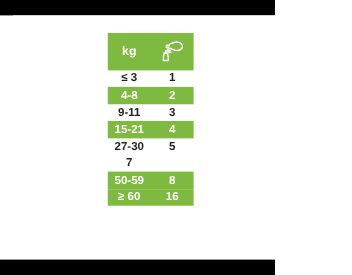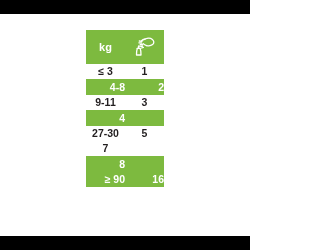--- a/index.html
+++ b/index.html
@@ -29,21 +29,21 @@
     left: 0;
     width: 250px;
     background: #000000;
   }
   .letterbox.top    { top: 0;    height: 14px; }
   .letterbox.bottom { bottom: 0; height: 14px; }
 
   
   .canvas {
     position: absolute;
-    left: 0;
+    left: 12px;
     top: 14px;
     width: 250px;
     height: 222px;
     background: #ffffff;
   }
 
   
   .dose-table {
     position: absolute;
     left: 86px;
@@ -88,21 +88,21 @@
   .dose-row.plain  { background: #ffffff; }
 
   .cell {
     width: 39px;
     text-align: center;
     font-size: 10.5px;
     font-weight: 700;
     line-height: 1;
     white-space: nowrap;
   }
-  .dose-row.shaded .cell { color: #ffffff; text-align: right; }
+  .dose-row.shaded .cell { color: #ffffff; }
   .dose-row.plain  .cell { color: #231f20; }
 </style>
 </head>
 <body>
 
 <div id="screenshot">
 
   <div class="letterbox top"></div>
 
   <div class="canvas">
@@ -149,40 +149,42 @@
           <div class="cell">4-8</div>
           <div class="cell">2</div>
         </div>
 
         <div class="dose-row plain">
           <div class="cell">9-11</div>
           <div class="cell">3</div>
         </div>
 
         <div class="dose-row shaded">
+          <div class="cell">15-21</div>
           <div class="cell">4</div>
         </div>
 
         <div class="dose-row plain">
           <div class="cell">27-30</div>
           <div class="cell">5</div>
         </div>
 
 
         <div class="dose-row plain">
           <div class="cell">7</div>
         </div>
 
         <div class="dose-row shaded">
+          <div class="cell">50-59</div>
           <div class="cell">8</div>
         </div>
 
 
         <div class="dose-row shaded">
-          <div class="cell">≥ 90</div>
+          <div class="cell">≥ 60</div>
           <div class="cell">16</div>
         </div>
 
       </div>
     </div>
   </div>
 
   <div class="letterbox bottom"></div>
 </div>
 

